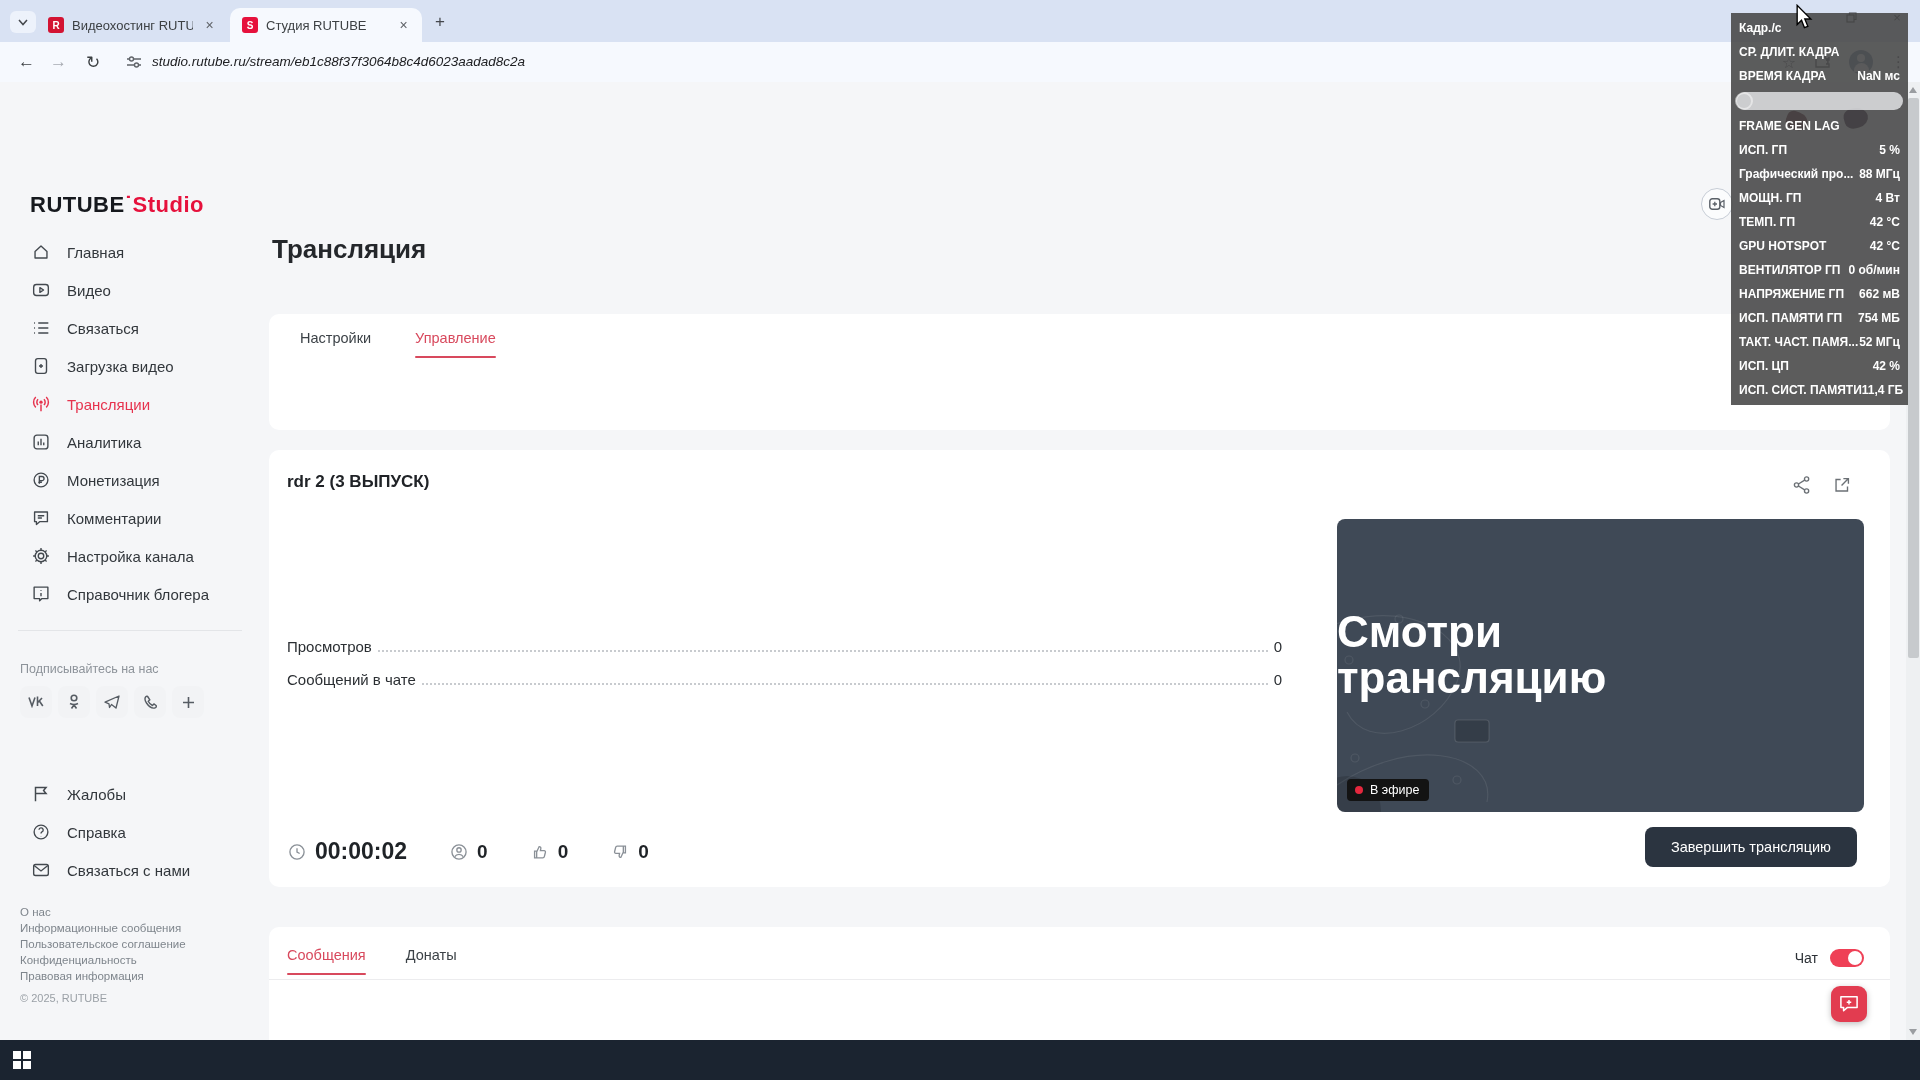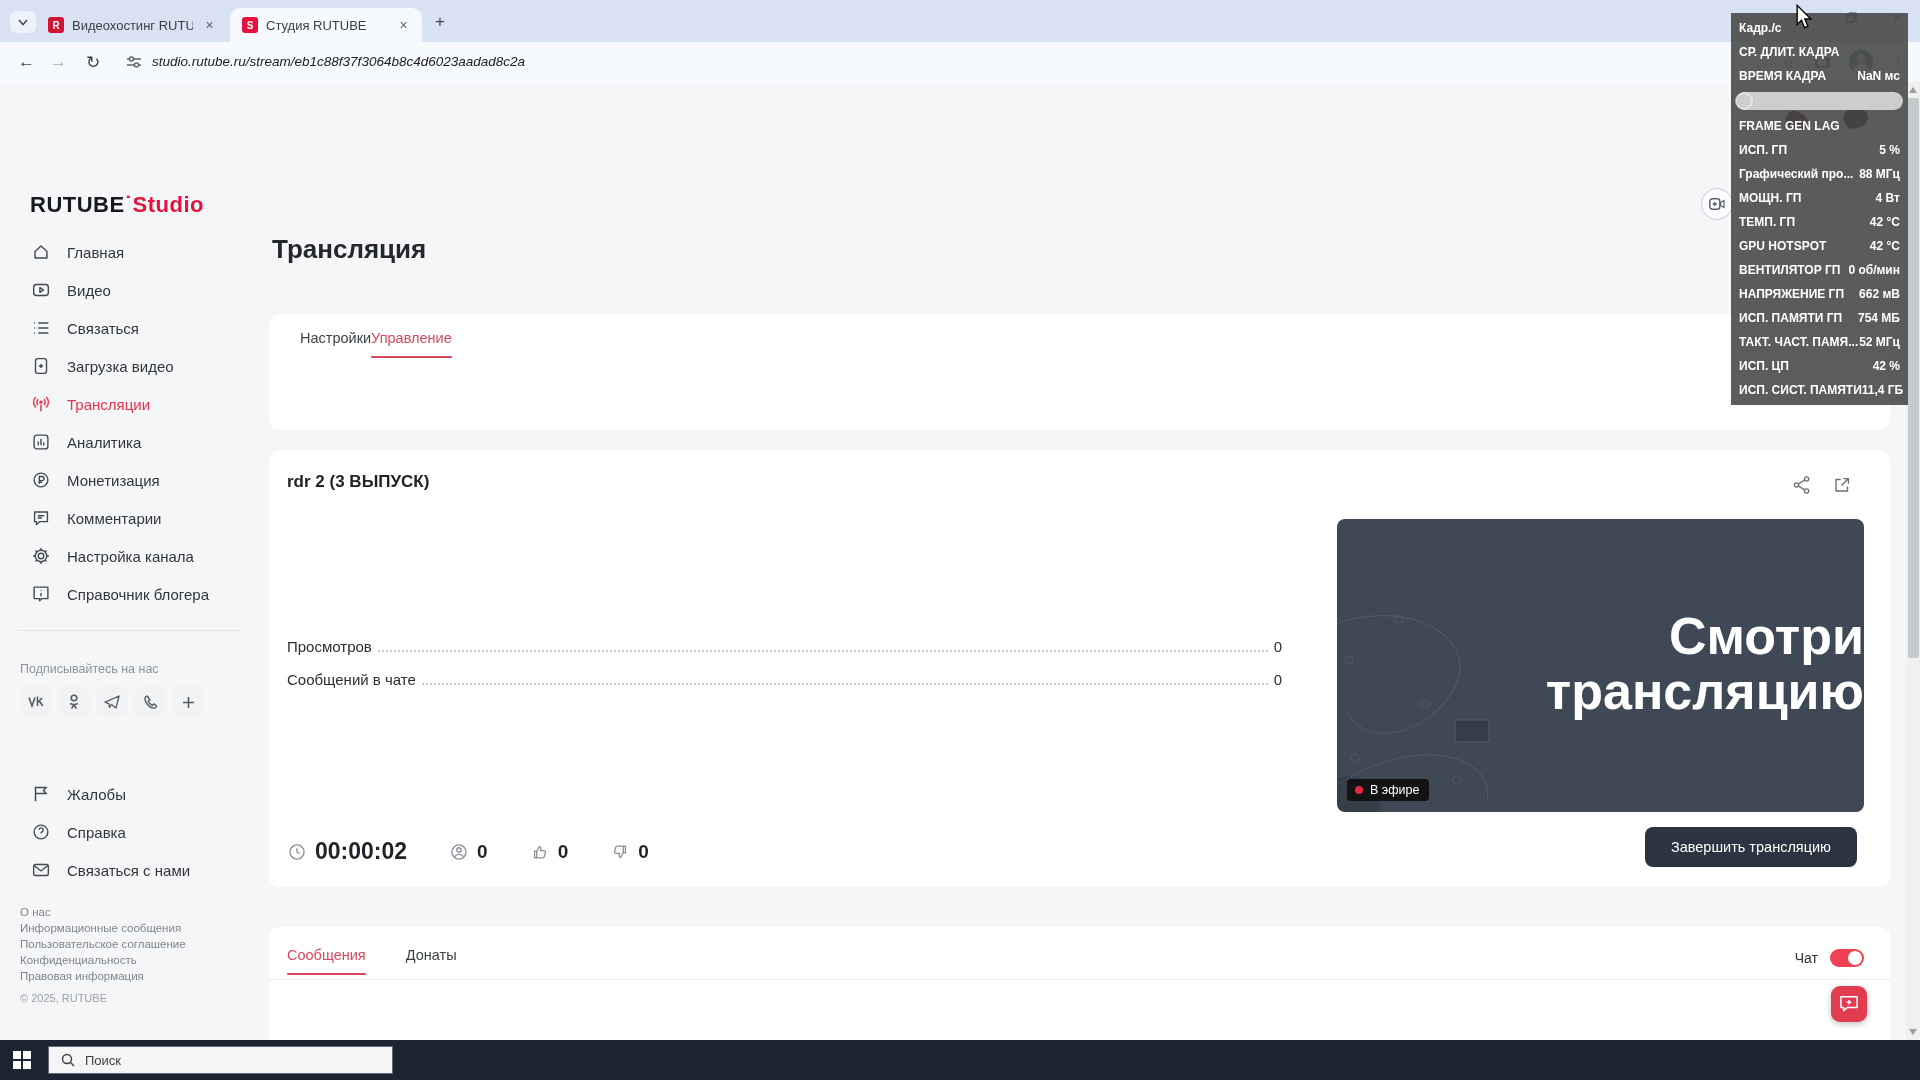--- a/index.html
+++ b/index.html
@@ -52,41 +52,41 @@
   .social-btn { width:32px; height:32px; border-radius:8px; background:#f2f3f5; display:flex;
                 align-items:center; justify-content:center; }
   .social-btn svg { stroke:#565c63; }
   .footer-links { position:absolute; left:20px; top:822px; font-size:11.5px; color:#7e858c; line-height:16px; }
   .copyright { position:absolute; left:20px; top:910px; font-size:11px; color:#9aa0a6; }
 
   .page-title { position:absolute; left:272px; top:152px; font-size:26px; font-weight:600; color:#24272b; }
 
   .card { position:absolute; background:#fff; border-radius:10px; }
   .card-tabs { left:269px; top:232px; width:1621px; height:116px; }
-  .tabrow { display:flex; padding:16px 0 0 31px; }
+  .tabrow { display:flex; gap:44px; padding:16px 0 0 31px; }
   .ptab { font-size:14.5px; color:#3c4247; padding-bottom:12px; position:relative; }
   .ptab.active { color:#d8495d; }
   .ptab.active::after { content:""; position:absolute; left:0; right:0; bottom:0; height:2.5px;
                         background:#d8495d; border-radius:2px; }
   .warnbar { position:absolute; left:19px; right:30px; top:60px; height:50px; background:#fbf6df;
              border-radius:8px; display:flex; align-items:center; gap:16px; padding-left:16px;
              font-size:14px; color:#3a3e42; }
 
   .card-main { left:269px; top:368px; width:1621px; height:437px; }
   .stream-title { position:absolute; left:18px; top:22px; font-size:17px; font-weight:bold; color:#202327; }
   .share-row { position:absolute; right:37px; top:24px; display:flex; gap:18px; }
   .share-row svg { stroke:#6b7075; }
   .statlist { position:absolute; left:18px; top:180px; width:995px;margin-top:8px; }
   .statrow { display:flex; align-items:baseline; height:33px; font-size:15px; color:#2b2f33; }
   .leader { flex:1; border-bottom:2px dotted #c8cbcf; margin:0 6px 4px 6px; }
 
   .player { position:absolute; left:1068px; top:69px; width:527px; height:293px; border-radius:8px;
             background:#3f4956; overflow:hidden; }
-  .player-text { position:absolute; left:0; right:0; top:90px; text-align:right; color:#fff;
-                 font-size:52px; font-weight:600; line-height:1.05; }
+  .player-text { position:absolute; left:0; right:0; top:90px; text-align:left; color:#fff;
+                 font-size:44px; font-weight:600; line-height:1.05; }
   .player-text span { display:inline-block; max-width:330px; }
   .live-badge { position:absolute; left:10px; bottom:11px; background:#131313; border-radius:4px;
                 padding:4px 10px 4px 8px; color:#fff; font-size:12.5px; display:flex; align-items:center; gap:7px; }
   .live-dot { width:8px; height:8px; border-radius:50%; background:#e5273d; }
   .deco { position:absolute; left:0; bottom:0; opacity:.65; }
 
   .timer-row { position:absolute; left:18px; top:388px; display:flex; align-items:center; }
   .timer-row svg { stroke:#8a9097; }
   .t-time { font-size:23px; font-weight:bold; color:#1f2327; margin:0 0 0 8px; }
   .t-num { font-size:19px; font-weight:bold; color:#1f2327; margin-left:8px; }
@@ -528,21 +528,14 @@
   <path d="M1 1 L1 15 L4.2 11.8 L6.3 17.3 L8.8 16.3 L6.6 11 L11 11 Z" fill="#fff" stroke="#000" stroke-width="1"></path>
 </svg>
 
 <div class="taskbar">
   <div class="startbtn">
       <span></span>
       <span></span>
       <span></span>
       <span></span>
     </div>
-  <div class="searchbox">
-    <svg width="14" height="14" viewBox="0 0 14 14">
-        <circle cx="6" cy="6" r="4.5" fill="none" stroke="#3b3f44" stroke-width="1.4"></circle>
-        <path d="M9.5 9.5 L13 13" stroke="#3b3f44" stroke-width="1.4"></path>
-      </svg>
-    <span>Поиск</span>
-  </div>
 
 </div>
 
 </body></html>

